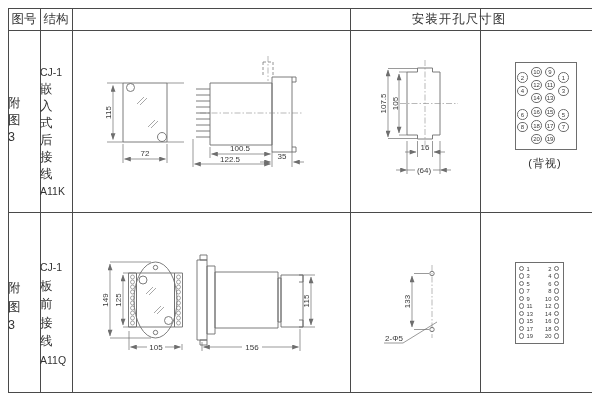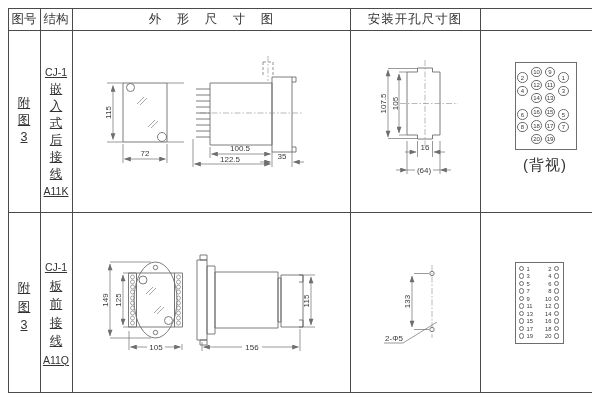--- a/index.html
+++ b/index.html
@@ -4,58 +4,57 @@
 <style>
   html,body{margin:0;padding:0;background:#fff;}
   #page{position:relative;width:600px;height:400px;background:#ffffff;overflow:hidden;
         font-family:"Liberation Sans","DejaVu Sans",sans-serif;color:#3a3a3a;}
   .hl,.vl{position:absolute;background:#4a4a4a;}
   .hl{height:1px;}
   .vl{width:1px;}
   .hcell{position:absolute;top:8px;height:22px;line-height:22px;text-align:center;
          font-size:12.5px;color:#333;white-space:nowrap;}
   .vstack{position:absolute;text-align:center;color:#333;}
-  .vstack div{text-align:center;text-decoration:underline;}
+  .vstack div{text-align:left;}
   .cjk{font-size:12.5px;line-height:inherit;}
   .lat{font-size:10.5px;line-height:inherit;}
   .figstack{line-height:17px;font-size:12.5px;}
   svg{position:absolute;left:0;top:0;}
   svg *{vector-effect:non-scaling-stroke;}
   .draw{stroke:#6e6e6e;stroke-width:0.9;fill:none;}
   .thin{stroke:#787878;stroke-width:0.65;fill:none;}
   .dim{stroke:#6e6e6e;stroke-width:0.7;fill:none;}
   .dd{stroke:#8a8a8a;stroke-width:0.6;fill:none;stroke-dasharray:6 2 1.5 2;}
   .dash{stroke:#787878;stroke-width:0.8;fill:none;stroke-dasharray:3 2;}
   text{fill:#3a3a3a;font-size:8px;font-family:"Liberation Sans","DejaVu Sans",sans-serif;}
   .tbox{position:absolute;border:1px solid #6e6e6e;background:transparent;}
   .tc{position:absolute;border:1px solid #6e6e6e;border-radius:50%;box-sizing:border-box;
       display:flex;align-items:center;justify-content:center;font-size:6px;color:#3a3a3a;}
   .smallc{position:absolute;border:1px solid #6e6e6e;border-radius:50%;box-sizing:border-box;}
   .tnum{position:absolute;font-size:5.8px;color:#3a3a3a;line-height:6px;}
-  .viewlabel{position:absolute;width:80px;text-align:center;font-size:15px;color:#333;letter-spacing:1px;}
+  .viewlabel{position:absolute;width:80px;text-align:center;font-size:11px;color:#333;letter-spacing:1px;}
 </style>
 </head>
 <body>
 
 <div id="page">
 
   <div class="hl" style="left:8px;top:8px;width:584px;"></div>
   <div class="hl" style="left:8px;top:30px;width:584px;"></div>
   <div class="hl" style="left:8px;top:212px;width:584px;"></div>
   <div class="hl" style="left:8px;top:392px;width:584px;"></div>
   <div class="vl" style="left:8px;top:8px;height:384px;"></div>
   <div class="vl" style="left:40px;top:8px;height:384px;"></div>
   <div class="vl" style="left:72px;top:8px;height:384px;"></div>
   <div class="vl" style="left:350px;top:8px;height:384px;"></div>
   <div class="vl" style="left:480px;top:8px;height:384px;"></div>
 
   <div class="hcell" style="left:8px;width:32px;">图号</div>
   <div class="hcell" style="left:40px;width:32px;">结构</div>
-  <div class="hcell" style="left:72px;width:278px;letter-spacing:6px;text-indent:6px;">外 形 尺 寸 图</div>
-  <div class="hcell" style="left:350px;width:130px;letter-spacing:1px;">安装开孔尺寸图</div>
+  <div class="hcell" style="left:350px;width:130px;letter-spacing:1px;padding-left:44px;">安装开孔尺寸图</div>
 
   <div class="vstack figstack" style="left:8px;top:95px;width:32px;">
     <div>附</div>
     <div>图</div>
     <div>3</div>
   </div>
   <div class="vstack" style="left:40px;top:64px;width:32px;line-height:17px;">
     <div class="lat">CJ-1</div>
     <div class="cjk">嵌</div>
     <div class="cjk">入</div>

